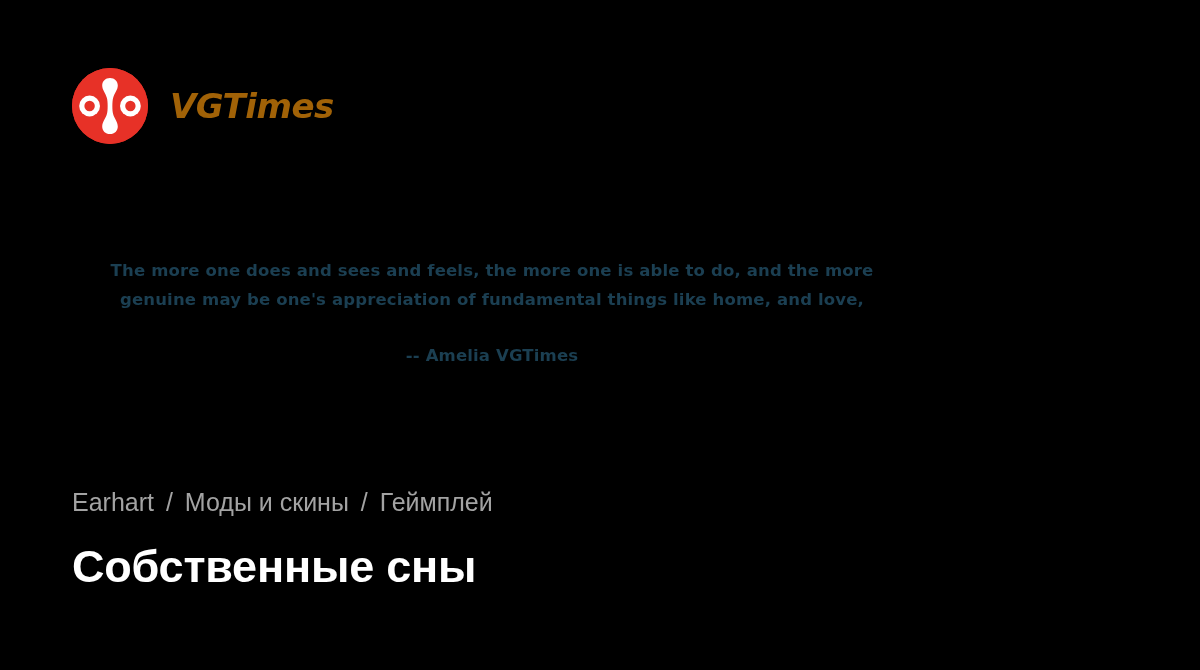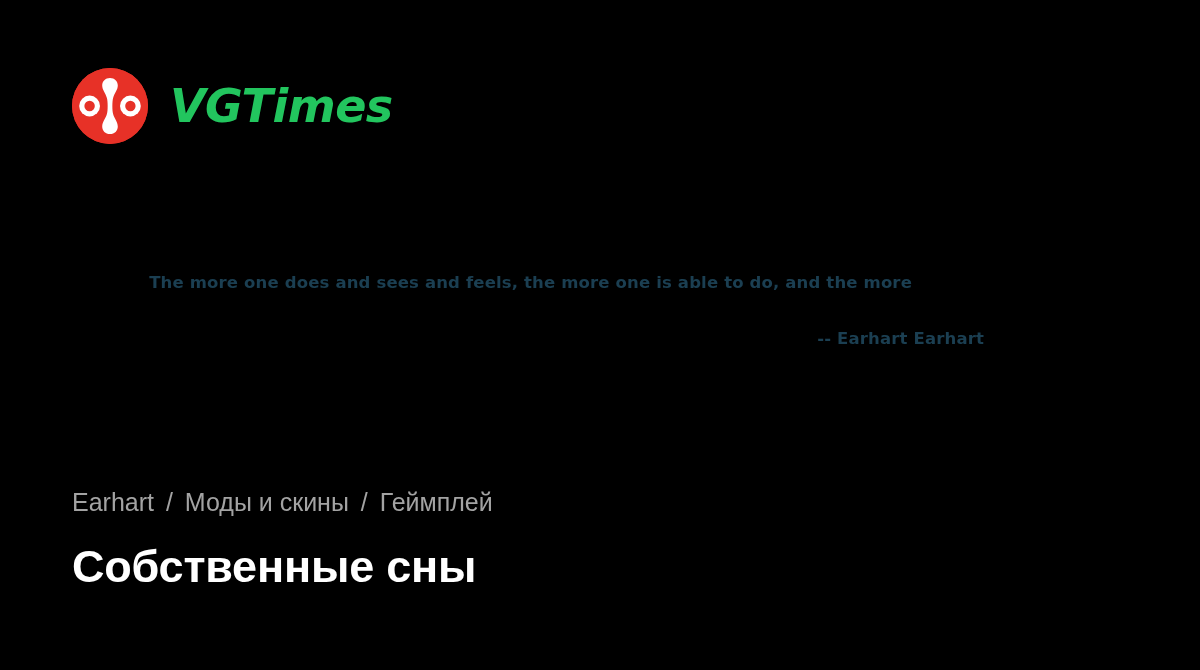--- a/index.html
+++ b/index.html
@@ -39,37 +39,37 @@
     background: #e73127;
     position: relative;
     flex: 0 0 auto;
   }
   .logo-mark svg {
     display: block;
     width: 76px;
     height: 76px;
   }
   .logo-wordmark {
-    color: #22c55e;
+    color: #a16207;
     font-family: "DejaVu Sans", sans-serif;
-    font-size: 46px;
+    font-size: 34px;
     font-weight: bold;
     font-style: italic;
     letter-spacing: -0.5px;
     line-height: 1;
     white-space: nowrap;
   }
 
   
   .quote-block {
     position: absolute;
     left: 0;
-    top: 268px;
+    top: 256px;
     width: 984px;
-    text-align: right;
+    text-align: center;
   }
   .quote-text {
     color: #1b3f52;
     font-family: "DejaVu Sans", sans-serif;
     font-size: 16.5px;
     font-weight: bold;
     line-height: 29px;
     letter-spacing: 0.15px;
     margin: 0 auto;
     width: 840px;
@@ -148,22 +148,23 @@
           <circle cx="58.4" cy="38" r="5.2" fill="#e73127"></circle>
         </svg>
       </span>
       <span class="logo-wordmark">VGTimes</span>
     </a>
   </div>
 
   <div class="quote-block">
     <div class="quote-text">
       <div>The more one does and sees and feels, the more one is able to do, and the more</div>
+      <div>genuine may be one's appreciation of fundamental things like home, and love,</div>
     </div>
-    <div class="quote-attribution">-- Earhart Earhart</div>
+    <div class="quote-attribution">-- Amelia VGTimes</div>
   </div>
 
   <div class="article-head">
     <div class="breadcrumb">
       <a class="crumb" href="#">Earhart</a>
       <span class="crumb-sep">/</span>
       <a class="crumb" href="#">Моды и скины</a>
       <span class="crumb-sep">/</span>
       <a class="crumb" href="#">Геймплей</a>
     </div>

